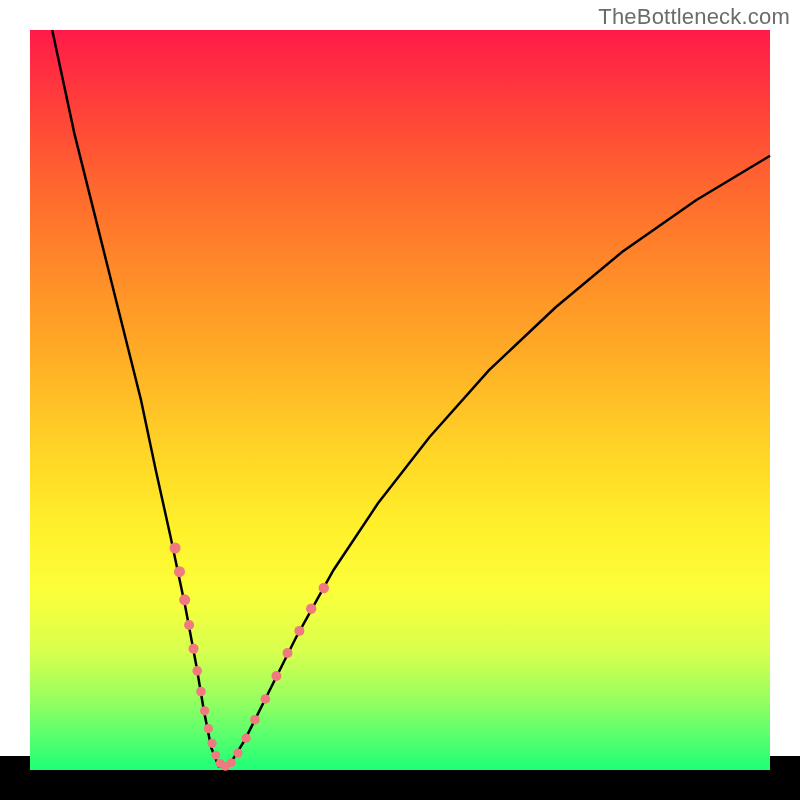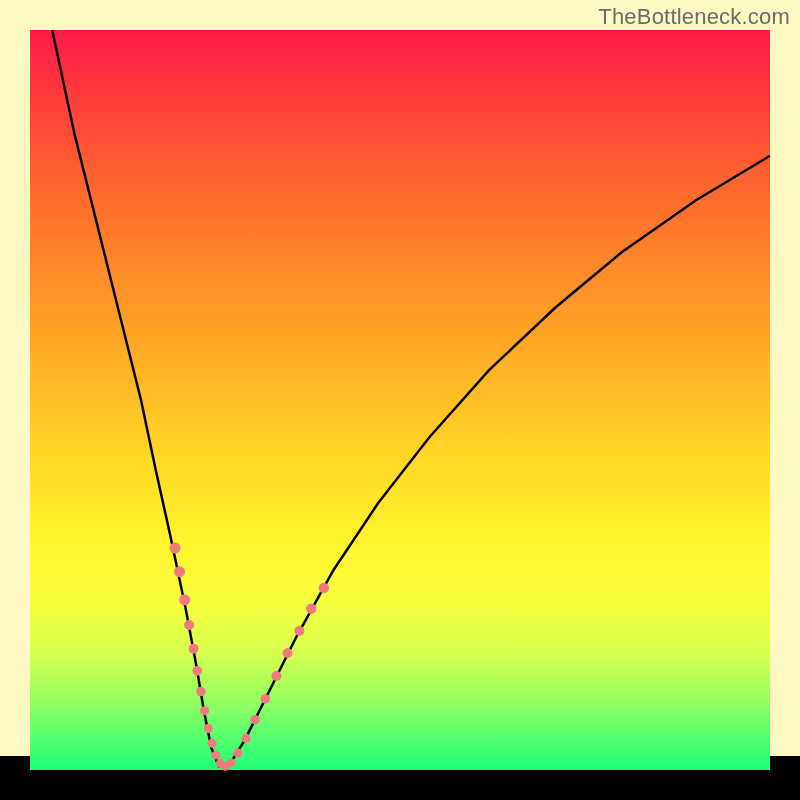--- a/index.html
+++ b/index.html
@@ -8,21 +8,21 @@
     width: 800px;
     height: 800px;
     overflow: hidden;
     background: #000;
     font-family: Arial, Helvetica, sans-serif;
   }
   .frame {
     position: relative;
     width: 800px;
     height: 756px;
-    background: #fef9c3;
+    background: #ffffff;
   }
   .plot-area {
     position: absolute;
     left: 30px;
     top: 30px;
     width: 740px;
     height: 740px;
     background: linear-gradient(to bottom,
       #ff1a49 0%,
       #ff3f3a 10%,

